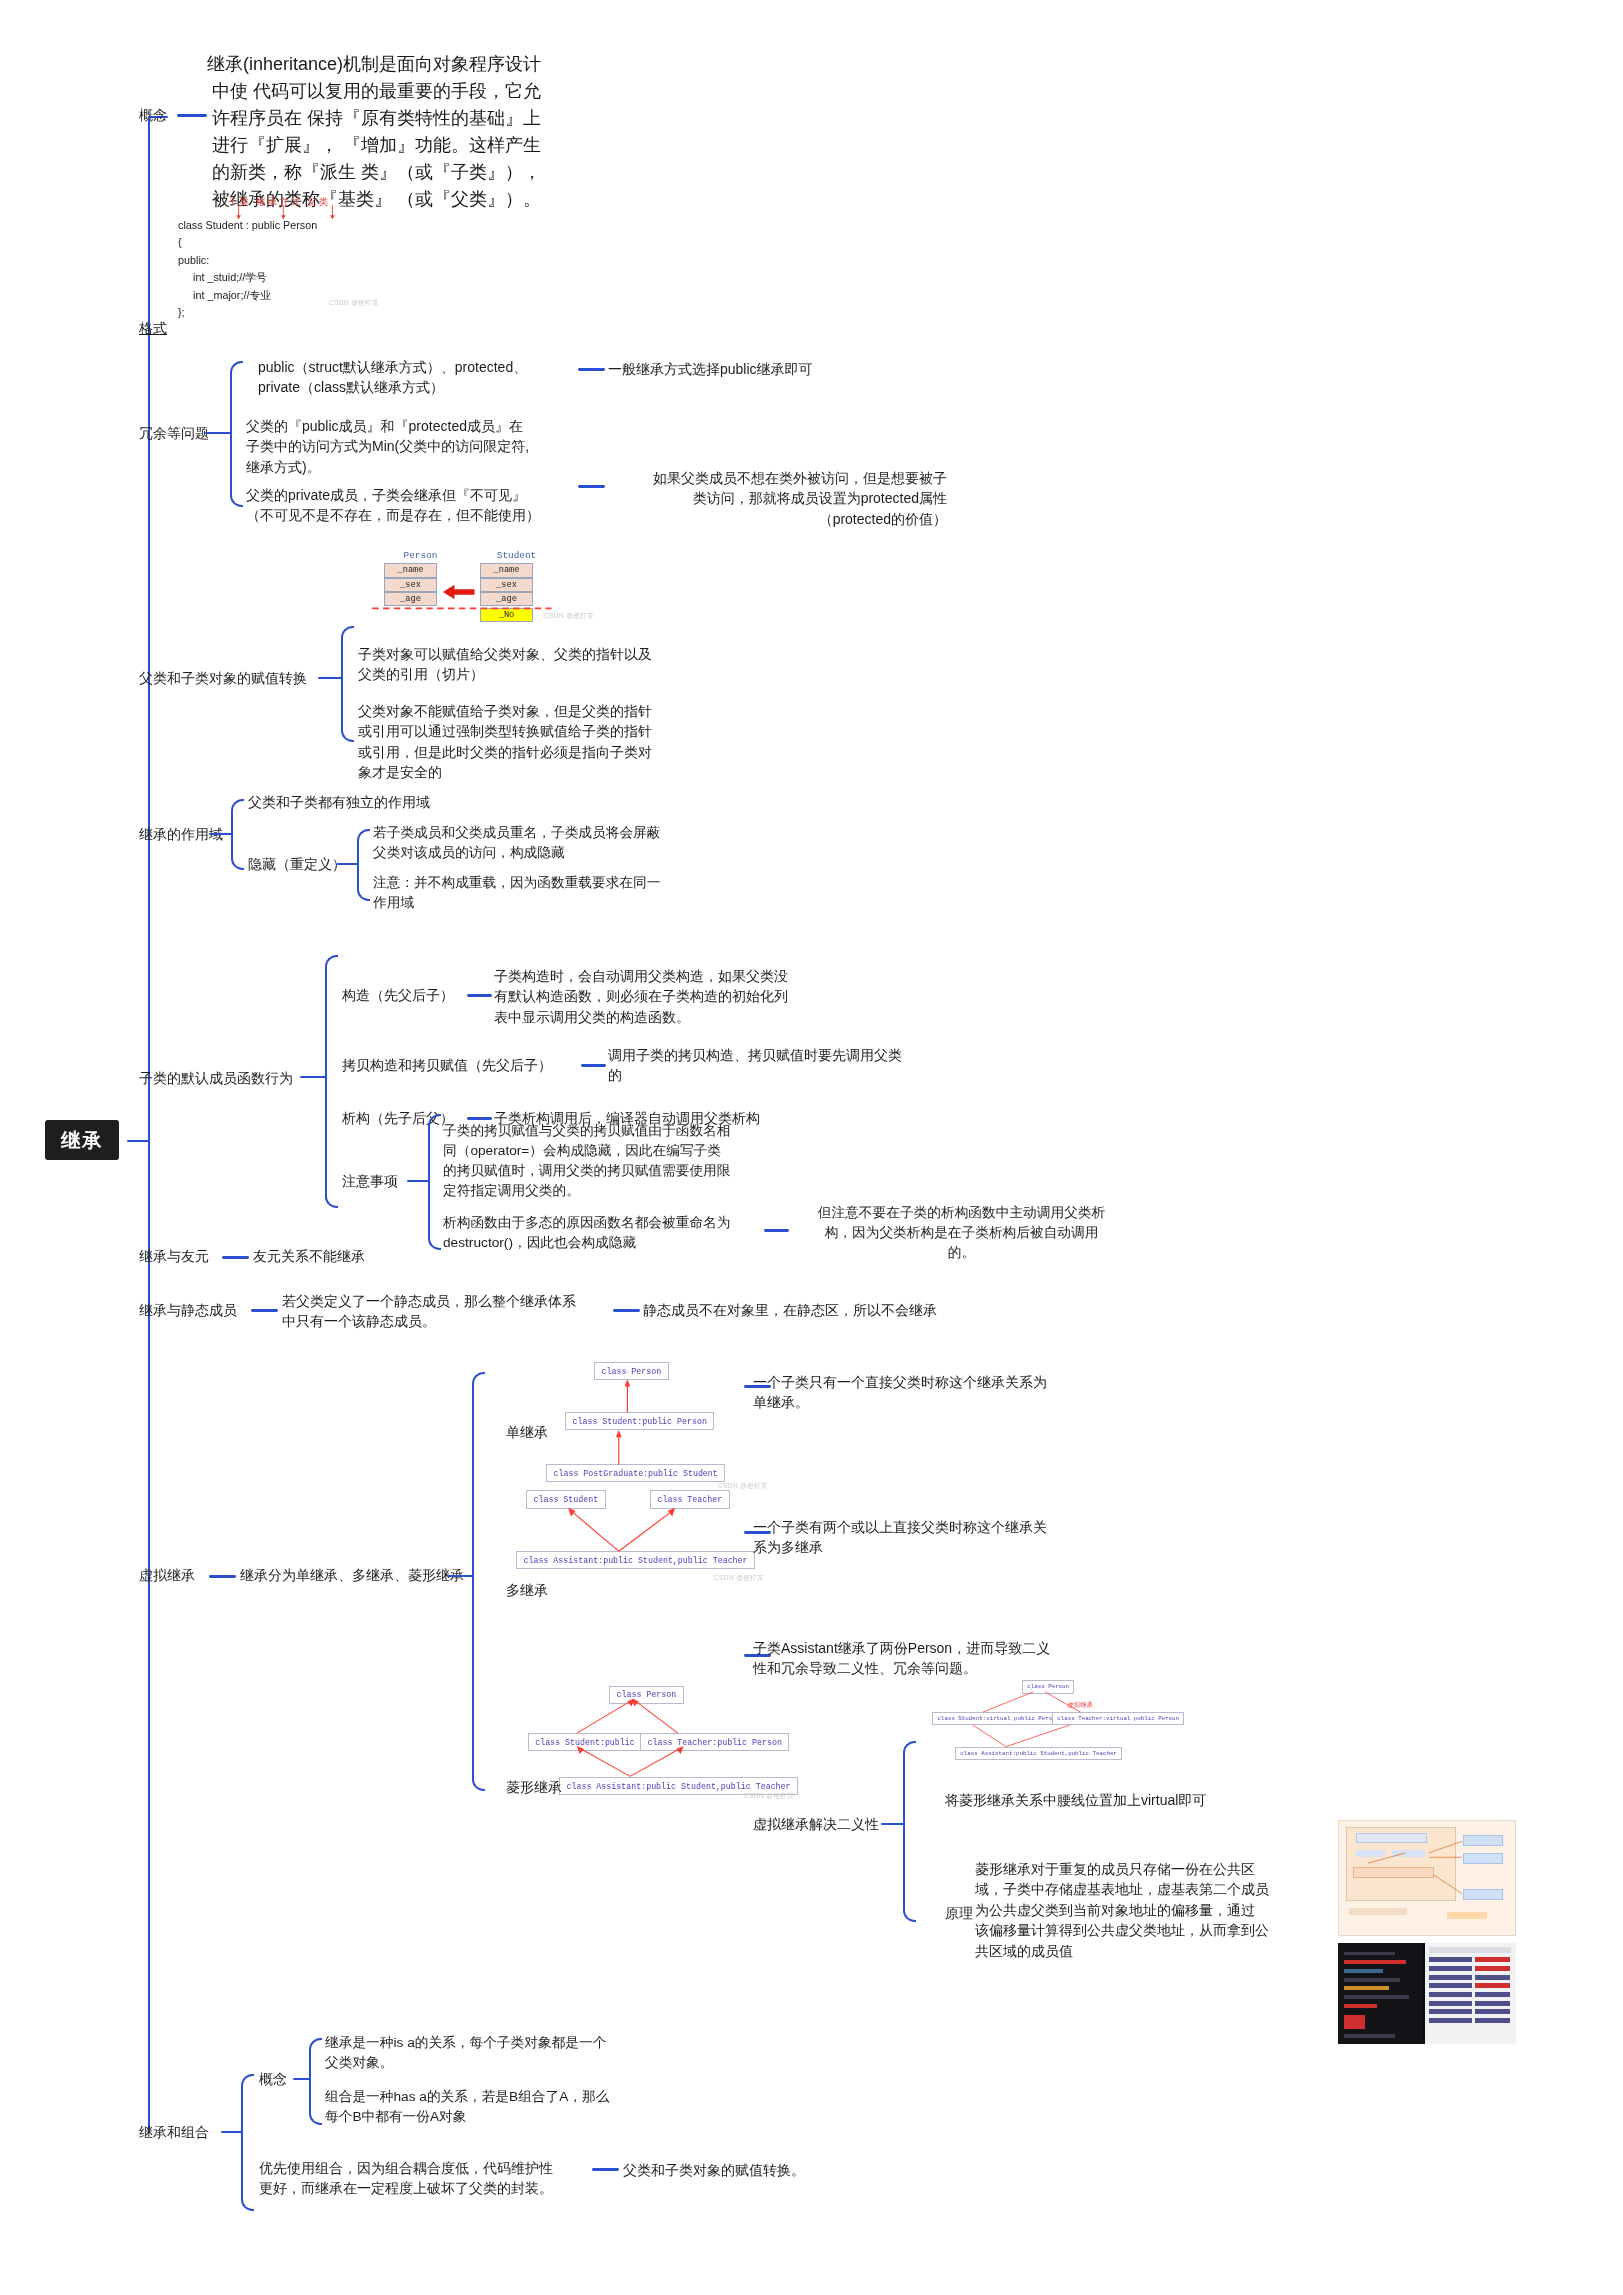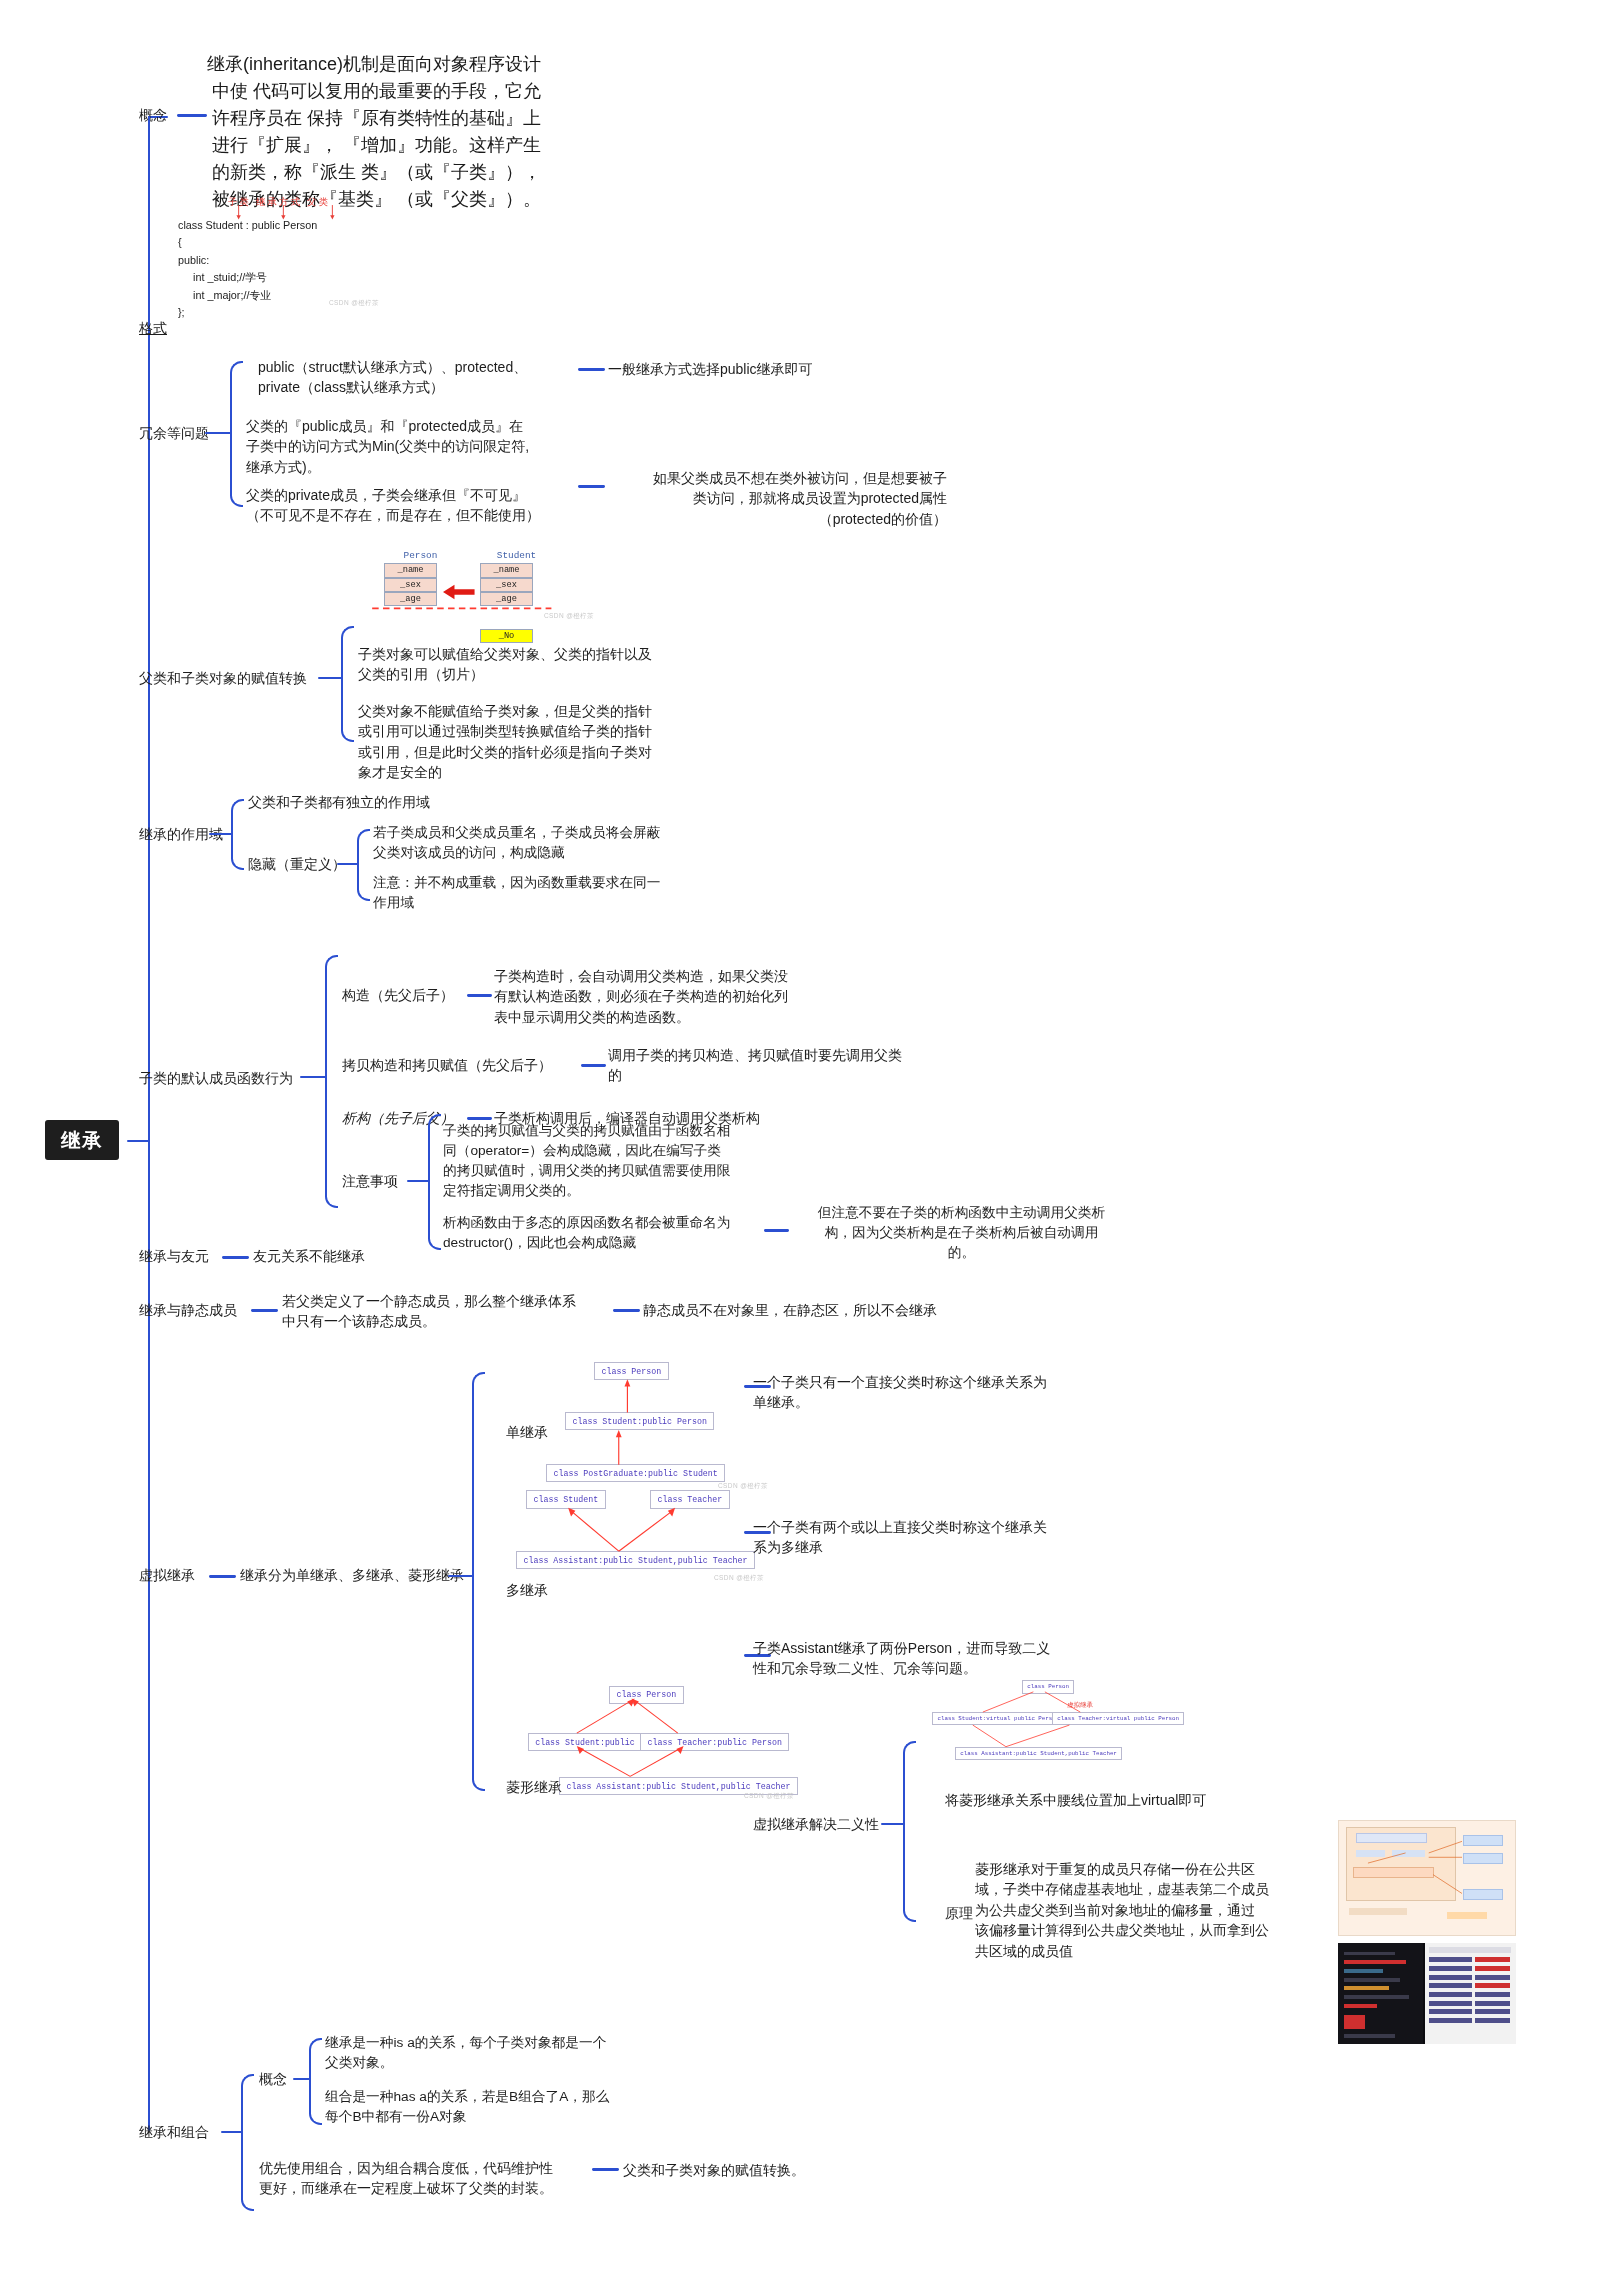--- a/index.html
+++ b/index.html
@@ -135,21 +135,21 @@
   <div class="abs cls-title" style="left:20px;top:4.3px;width:65px;">Person</div>
   <div class="abs cls-title" style="left:116px;top:4.3px;width:65px;">Student</div>
 
   <div class="abs cell" style="left:16px;top:17.3px;width:53px;height:14.4px;line-height:13px;">_name</div>
   <div class="abs cell" style="left:16px;top:32px;width:53px;height:14.4px;line-height:13px;">_sex</div>
   <div class="abs cell" style="left:16px;top:46px;width:53px;height:14.4px;line-height:13px;">_age</div>
 
   <div class="abs cell" style="left:112px;top:17.3px;width:53px;height:14.4px;line-height:13px;">_name</div>
   <div class="abs cell" style="left:112px;top:32px;width:53px;height:14.4px;line-height:13px;">_sex</div>
   <div class="abs cell" style="left:112px;top:46px;width:53px;height:14.4px;line-height:13px;">_age</div>
-  <div class="abs cell yellow" style="left:112px;top:62px;width:53px;height:14.4px;line-height:13px;margin-top:21px;">_No</div>
+  <div class="abs cell yellow" style="left:112px;top:62px;width:53px;height:14.4px;line-height:13px;">_No</div>
 
   <svg class="abs" style="left:4.3px;top:61px;" width="181" height="2.9" viewBox="0 0 250 4">
     <line x1="0" y1="2" x2="248" y2="2" stroke="#ff3b30" stroke-width="2.4" stroke-dasharray="9,6"></line>
   </svg>
 
   <svg class="abs" style="left:75px;top:38px;" width="33" height="16" viewBox="0 0 46 22">
     <polygon points="0,11 16,1 16,7 44,7 44,15 16,15 16,21" fill="#e01b14"></polygon>
   </svg>
   <div class="abs watermark" style="left:176px;top:66px;">CSDN @橙柠茶</div>
 </div>
@@ -184,21 +184,21 @@
 <div class="abs stub" style="left:467px;top:994px;width:24.6px;"></div>
 <div class="abs node lvl2" style="left:494px;top:966px;width:345px;">子类构造时，会自动调用父类构造，如果父类没
 有默认构造函数，则必须在子类构造的初始化列
 表中显示调用父类的构造函数。</div>
 
 <div class="abs node lvl2" style="left:342px;top:1055px;">拷贝构造和拷贝赋值（先父后子）</div>
 <div class="abs stub" style="left:581px;top:1064px;width:24.6px;"></div>
 <div class="abs node lvl2" style="left:608px;top:1045px;width:345px;">调用子类的拷贝构造、拷贝赋值时要先调用父类
 的</div>
 
-<div class="abs node lvl2" style="left:342px;top:1108px;font-style:italic;">析构（先子后父）</div>
+<div class="abs node lvl2" style="left:342px;top:1108px;">析构（先子后父）</div>
 <div class="abs stub" style="left:467px;top:1117px;width:24.6px;"></div>
 <div class="abs node lvl2" style="left:494px;top:1108px;width:345px;">子类析构调用后，编译器自动调用父类析构</div>
 
 <div class="abs node lvl2" style="left:342px;top:1171px;">注意事项</div>
 <div class="abs hline" style="left:407px;top:1180px;width:21.7px;"></div>
 <div class="abs brace-r" style="left:428px;top:1114px;height:136px;"></div>
 <div class="abs node lvl3" style="left:443px;top:1121px;width:345px;">子类的拷贝赋值与父类的拷贝赋值由于函数名相
 同（operator=）会构成隐藏，因此在编写子类
 的拷贝赋值时，调用父类的拷贝赋值需要使用限
 定符指定调用父类的。</div>

